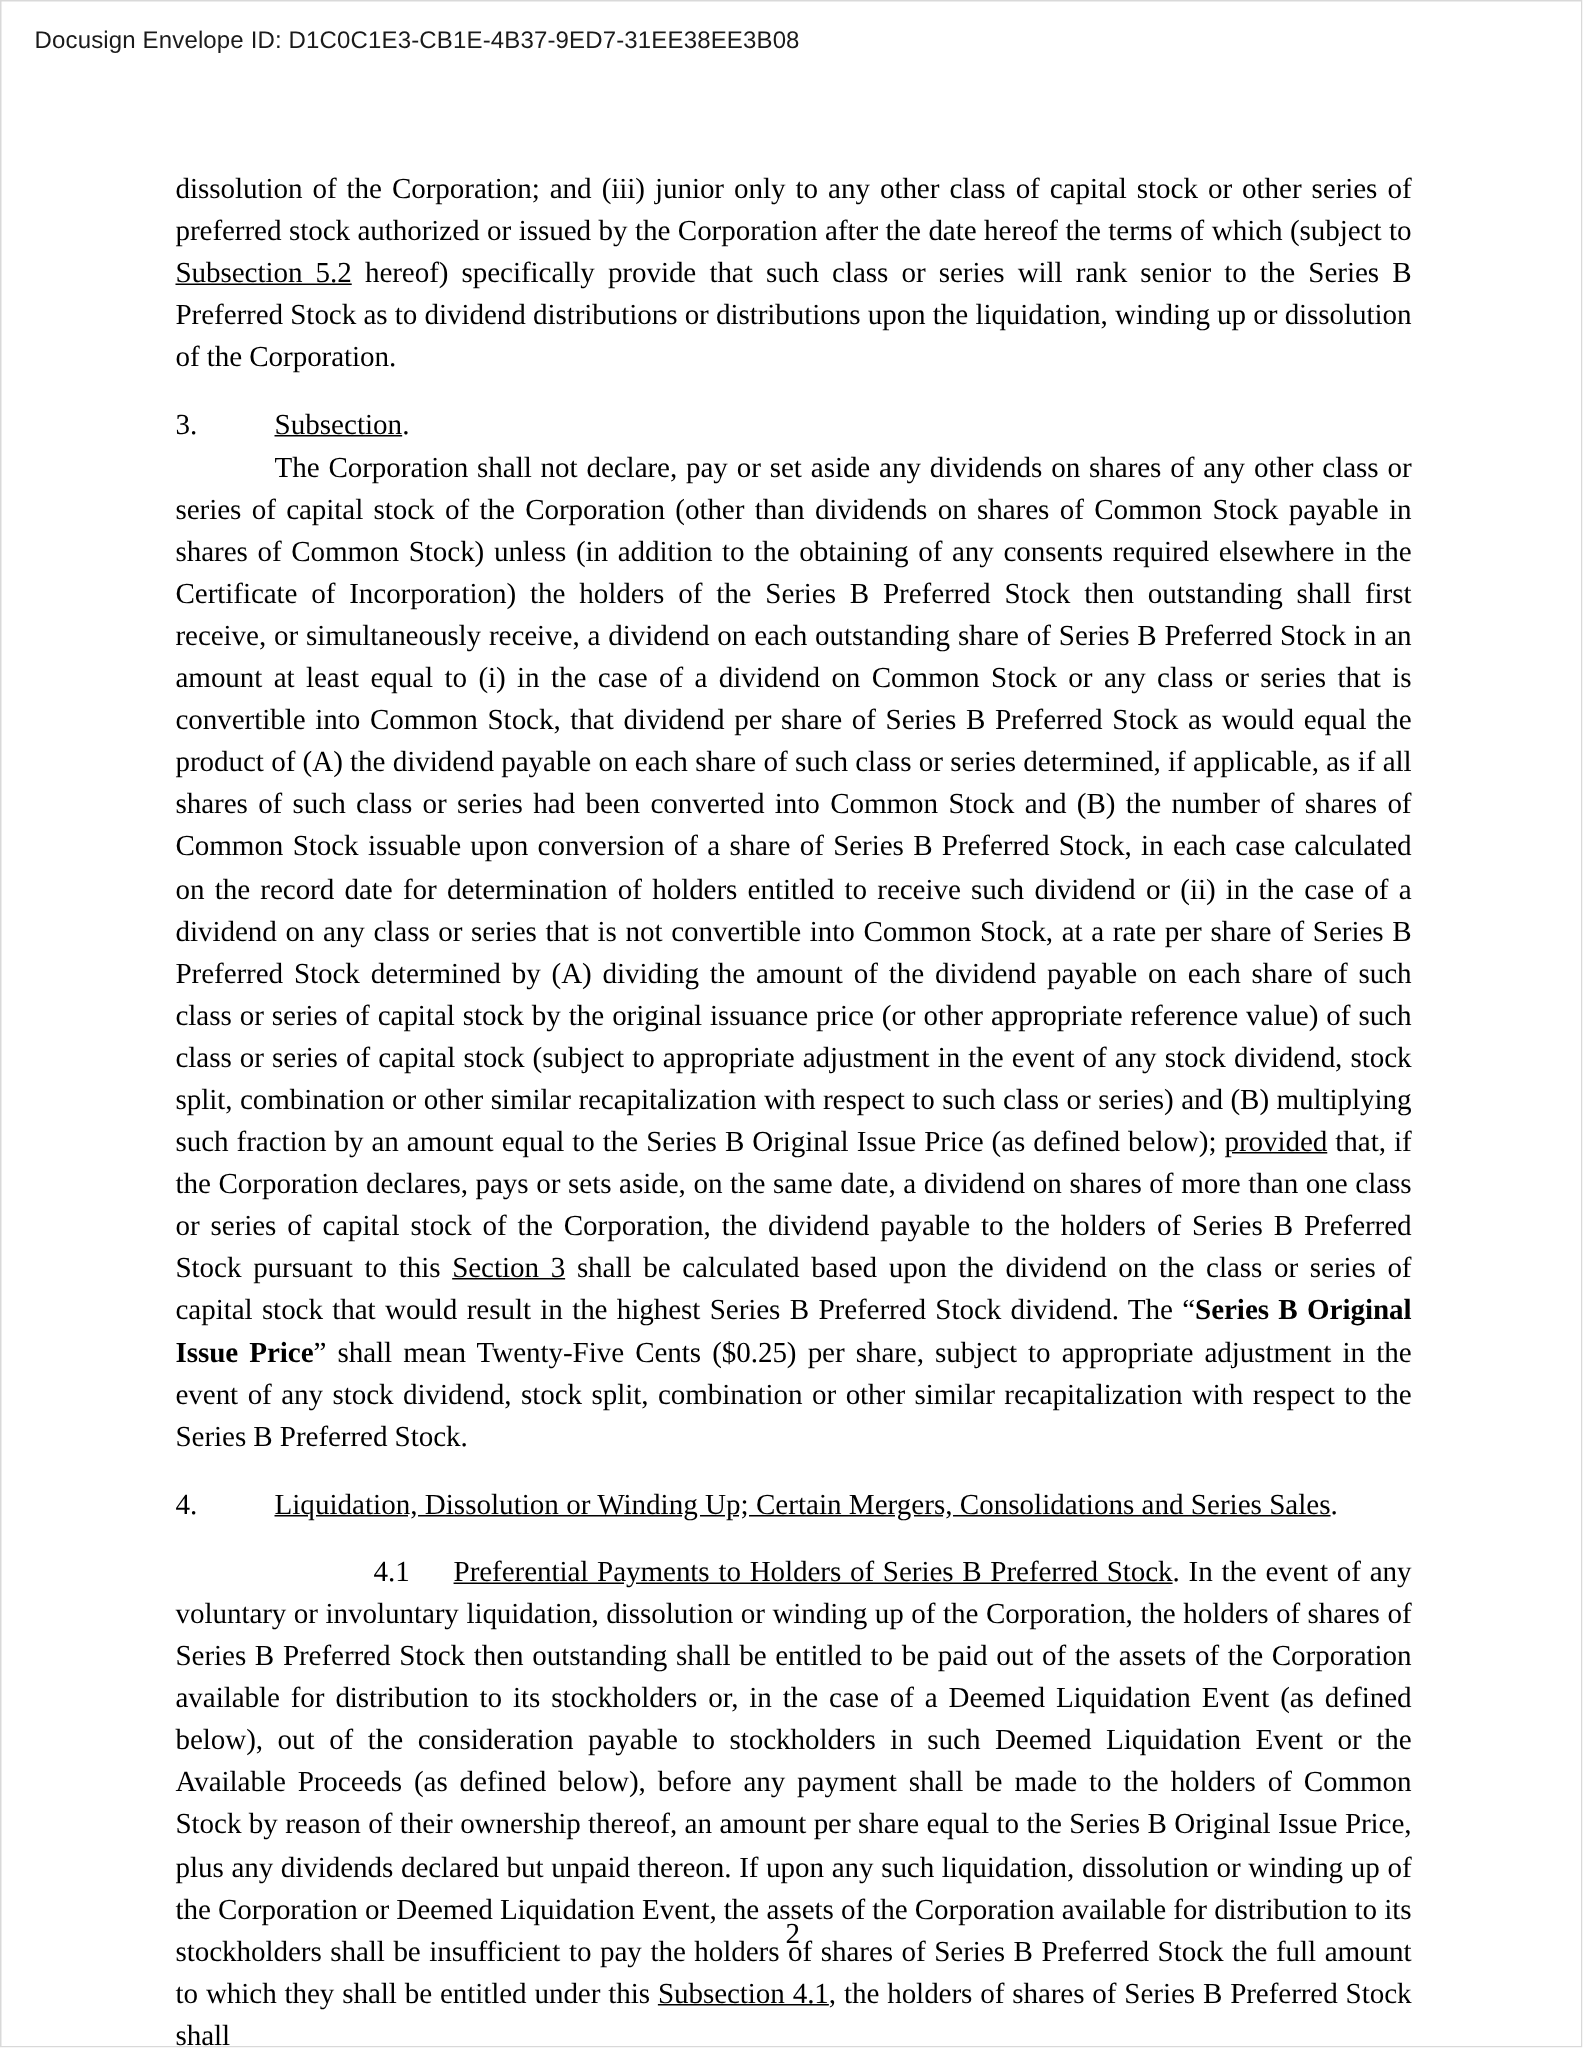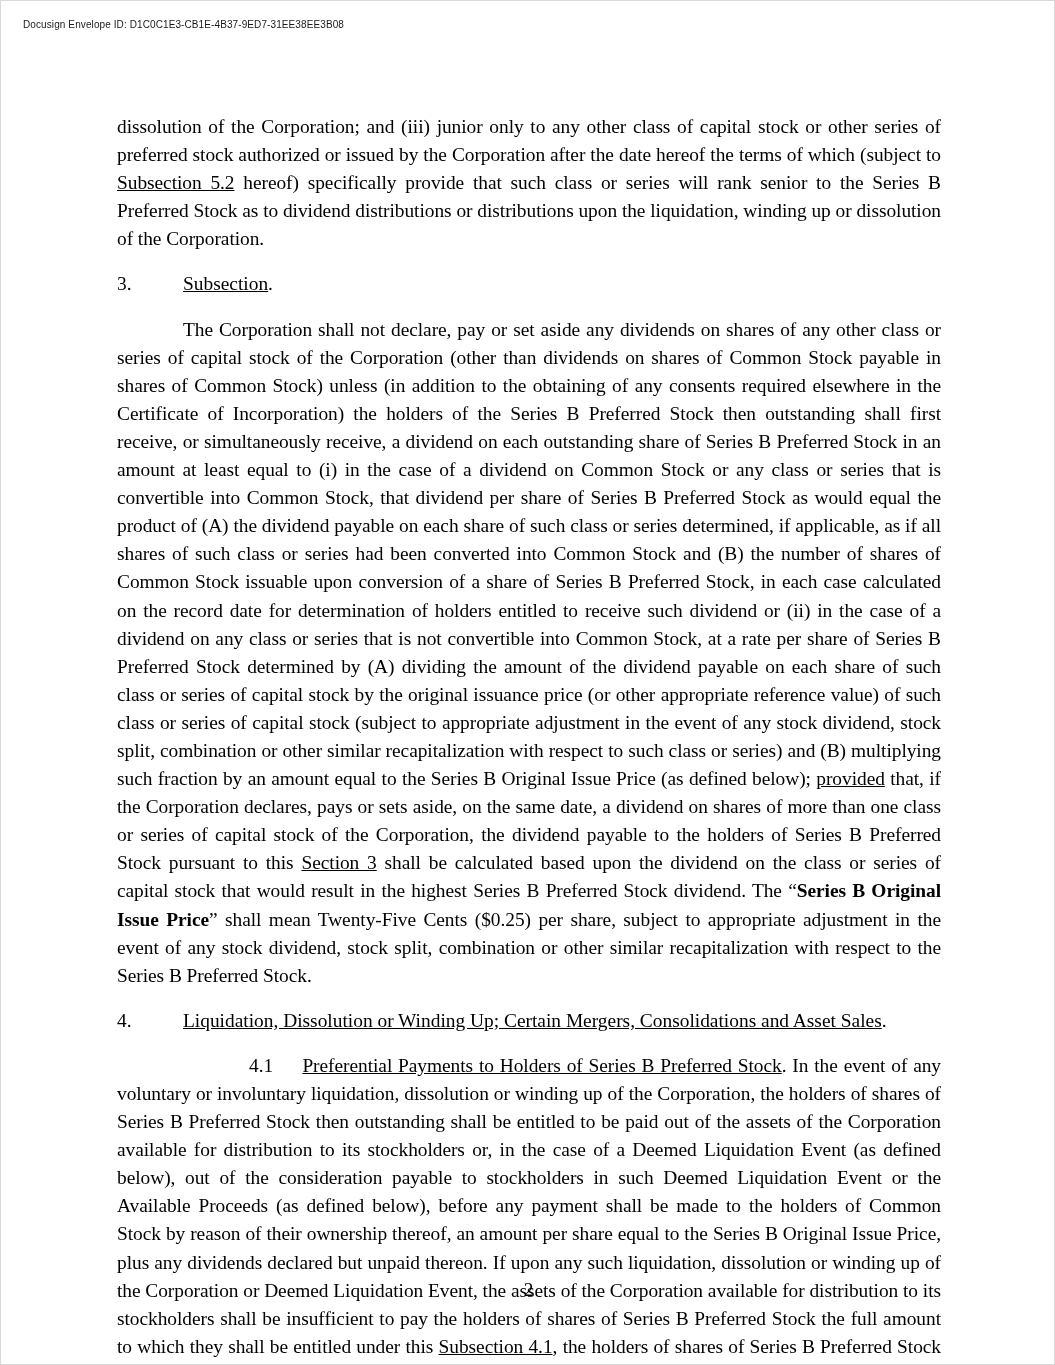--- a/index.html
+++ b/index.html
@@ -20,41 +20,40 @@
     width: 1055px;
     height: 1365px;
     box-sizing: border-box;
     border: 1px solid #d9d9d9;
   }
   .envelope-stamp {
     position: absolute;
     top: 18px;
     left: 22px;
     font-family: "Liberation Sans", sans-serif;
-    font-size: 10px;
+    font-size: 16px;
     letter-spacing: 0.1px;
     color: #1a1a1a;
     white-space: nowrap;
   }
   .content {
     position: absolute;
     top: 112px;
     left: 116px;
     width: 824px;
   }
   p.body-par {
     margin: 0 0 0 0;
     font-size: 19.4px;
     line-height: 28.1px;
     text-align: justify;
     text-justify: inter-word;
     letter-spacing: -0.05px;
   }
   p.spaced {
-    margin-top: 17px;
   }
   .indent {
     text-indent: 66px;
   }
   .heading-row {
     display: flex;
     font-size: 19.4px;
     line-height: 28.1px;
     margin-top: 17px;
   }
@@ -102,21 +101,21 @@
 
     <div class="heading-row">
       <span class="heading-num">3.</span>
       <span class="heading-text"><u>Subsection</u><span>.</span></span>
     </div>
 
     <p class="body-par spaced indent"><span>The Corporation shall not declare, pay or set aside any dividends on shares of any other class or series of capital stock of the Corporation (other than dividends on shares of Common Stock payable in shares of Common Stock) unless (in addition to the obtaining of any consents required elsewhere in the Certificate of Incorporation) the holders of the Series B Preferred Stock then outstanding shall first receive, or simultaneously receive, a dividend on each outstanding share of Series B Preferred Stock in an amount at least equal to (i) in the case of a dividend on Common Stock or any class or series that is convertible into Common Stock, that dividend per share of Series B Preferred Stock as would equal the product of (A) the dividend payable on each share of such class or series determined, if applicable, as if all shares of such class or series had been converted into Common Stock and (B) the number of shares of Common Stock issuable upon conversion of a share of Series B Preferred Stock, in each case calculated on the record date for determination of holders entitled to receive such dividend or (ii) in the case of a dividend on any class or series that is not convertible into Common Stock, at a rate per share of Series B Preferred Stock determined by (A) dividing the amount of the dividend payable on each share of such class or series of capital stock by the original issuance price (or other appropriate reference value) of such class or series of capital stock (subject to appropriate adjustment in the event of any stock dividend, stock split, combination or other similar recapitalization with respect to such class or series) and (B) multiplying such fraction by an amount equal to the Series B Original Issue Price (as defined below); </span><u>provided</u><span> that, if the Corporation declares, pays or sets aside, on the same date, a dividend on shares of more than one class or series of capital stock of the Corporation, the dividend payable to the holders of Series B Preferred Stock pursuant to this </span><u>Section 3</u><span> shall be calculated based upon the dividend on the class or series of capital stock that would result in the highest Series B Preferred Stock dividend.  The “</span><span class="bold">Series B Original Issue Price</span><span>” shall mean Twenty-Five Cents ($0.25) per share, subject to appropriate adjustment in the event of any stock dividend, stock split, combination or other similar recapitalization with respect to the Series B Preferred Stock.</span></p>
 
     <div class="heading-row">
       <span class="heading-num">4.</span>
-      <span class="heading-text"><u>Liquidation, Dissolution or Winding Up; Certain Mergers, Consolidations and Asset Sales</u><span>.</span></span>
+      <span class="heading-text"><u>Liquidation, Dissolution or Winding Up; Certain Mergers, Consolidations and Series Sales</u><span>.</span></span>
     </div>
 
     <p class="sec41-par"><span class="lead">4.1</span><span>&nbsp;&nbsp;&nbsp;&nbsp;&nbsp;</span><u>Preferential Payments to Holders of Series B Preferred Stock</u><span>.  In the event of any voluntary or involuntary liquidation, dissolution or winding up of the Corporation, the holders of shares of Series B Preferred Stock then outstanding shall be entitled to be paid out of the assets of the Corporation available for distribution to its stockholders or, in the case of a Deemed Liquidation Event (as defined below), out of the consideration payable to stockholders in such Deemed Liquidation Event or the Available Proceeds (as defined below), before any payment shall be made to the holders of Common Stock by reason of their ownership thereof, an amount per share equal to the Series B Original Issue Price, plus any dividends declared but unpaid thereon. If upon any such liquidation, dissolution or winding up of the Corporation or Deemed Liquidation Event, the assets of the Corporation available for distribution to its stockholders shall be insufficient to pay the holders of shares of Series B Preferred Stock the full amount to which they shall be entitled under this </span><u>Subsection 4.1</u><span>, the holders of shares of Series B Preferred Stock shall</span></p>
 
   </div>
 
   <div class="page-number">2</div>
 
 </div>
 

